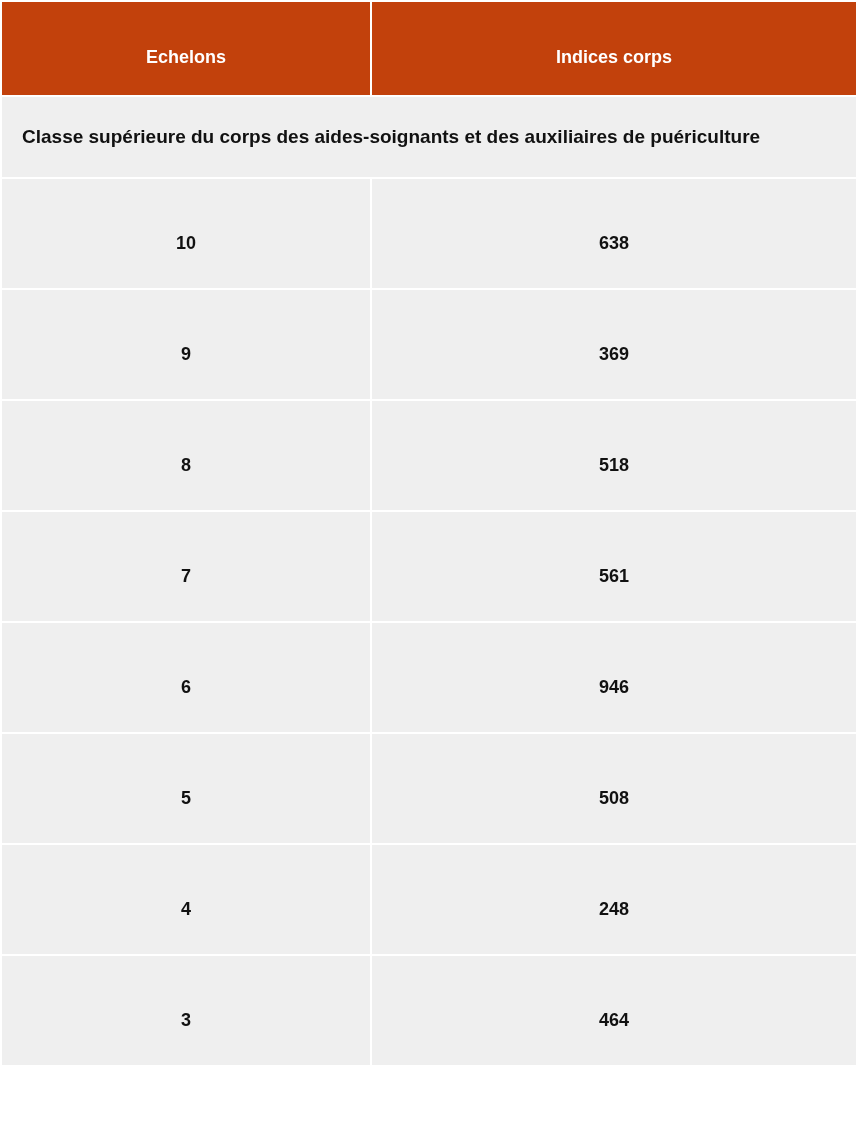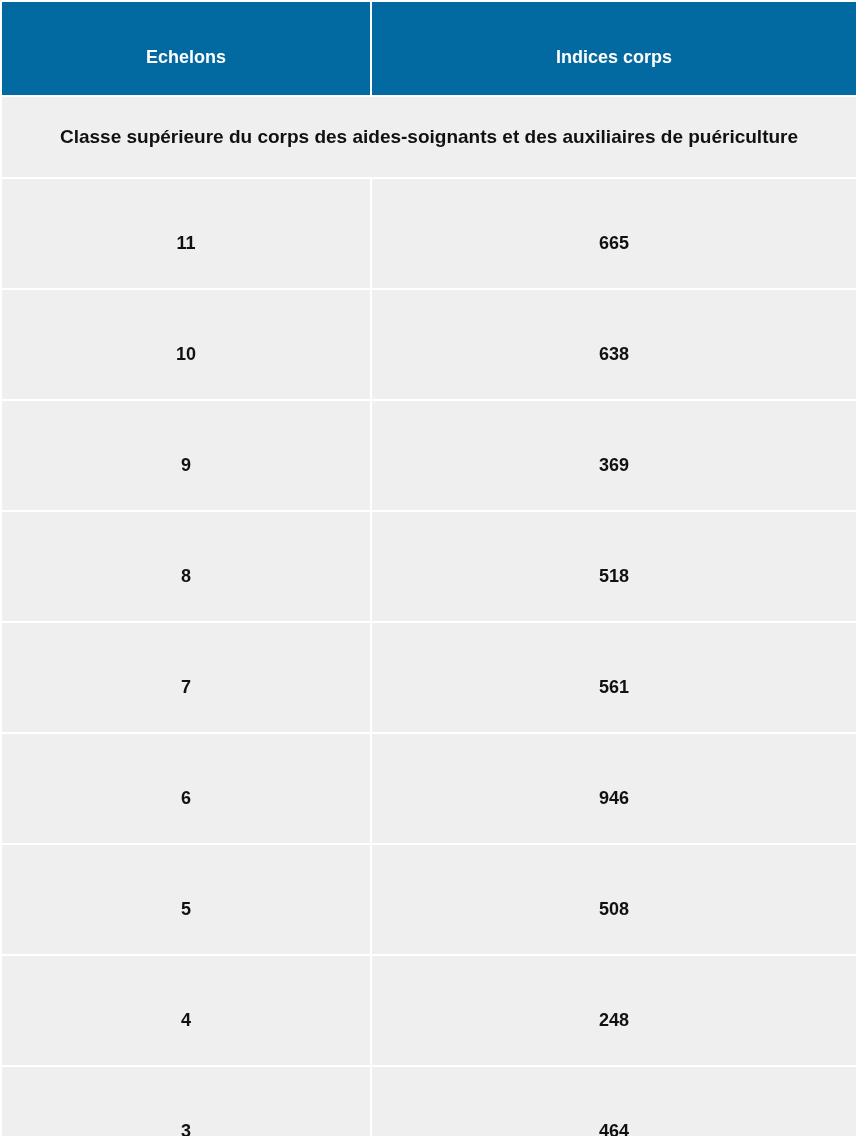--- a/index.html
+++ b/index.html
@@ -9,37 +9,36 @@
     height: 1136px;
     background: #ffffff;
     font-family: "Segoe UI", "Helvetica Neue", Arial, sans-serif;
   }
   .tbl {
     width: 856px;
     border-collapse: collapse;
     table-layout: fixed;
   }
   .tbl th {
-    background: #0369a1;
+    background: #c2410c;
     color: #ffffff;
     font-weight: 700;
     font-size: 18px;
     text-align: center;
     height: 75px;
     vertical-align: middle;
     border: 2px solid #ffffff;
     padding: 0;
     padding-top: 18px;
   }
   .section-row td {
     background: #efefef;
     color: #111;
     font-weight: 700;
     font-size: 19px;
-    text-align: center;
     height: 80px;
     vertical-align: middle;
     border: 2px solid #ffffff;
     padding: 0 20px;
   }
   .data-row td {
     background: #efefef;
     color: #111;
     font-weight: 700;
     font-size: 18px;
@@ -65,24 +64,20 @@
     <tr>
       <th>Echelons</th>
       <th>Indices corps</th>
     </tr>
   </thead>
   <tbody>
     <tr class="section-row">
       <td colspan="2">Classe supérieure du corps des aides-soignants et des auxiliaires de puériculture</td>
     </tr>
     <tr class="data-row">
-      <td>11</td>
-      <td>665</td>
-    </tr>
-    <tr class="data-row">
       <td>10</td>
       <td>638</td>
     </tr>
     <tr class="data-row">
       <td>9</td>
       <td>369</td>
     </tr>
     <tr class="data-row">
       <td>8</td>
       <td>518</td>

